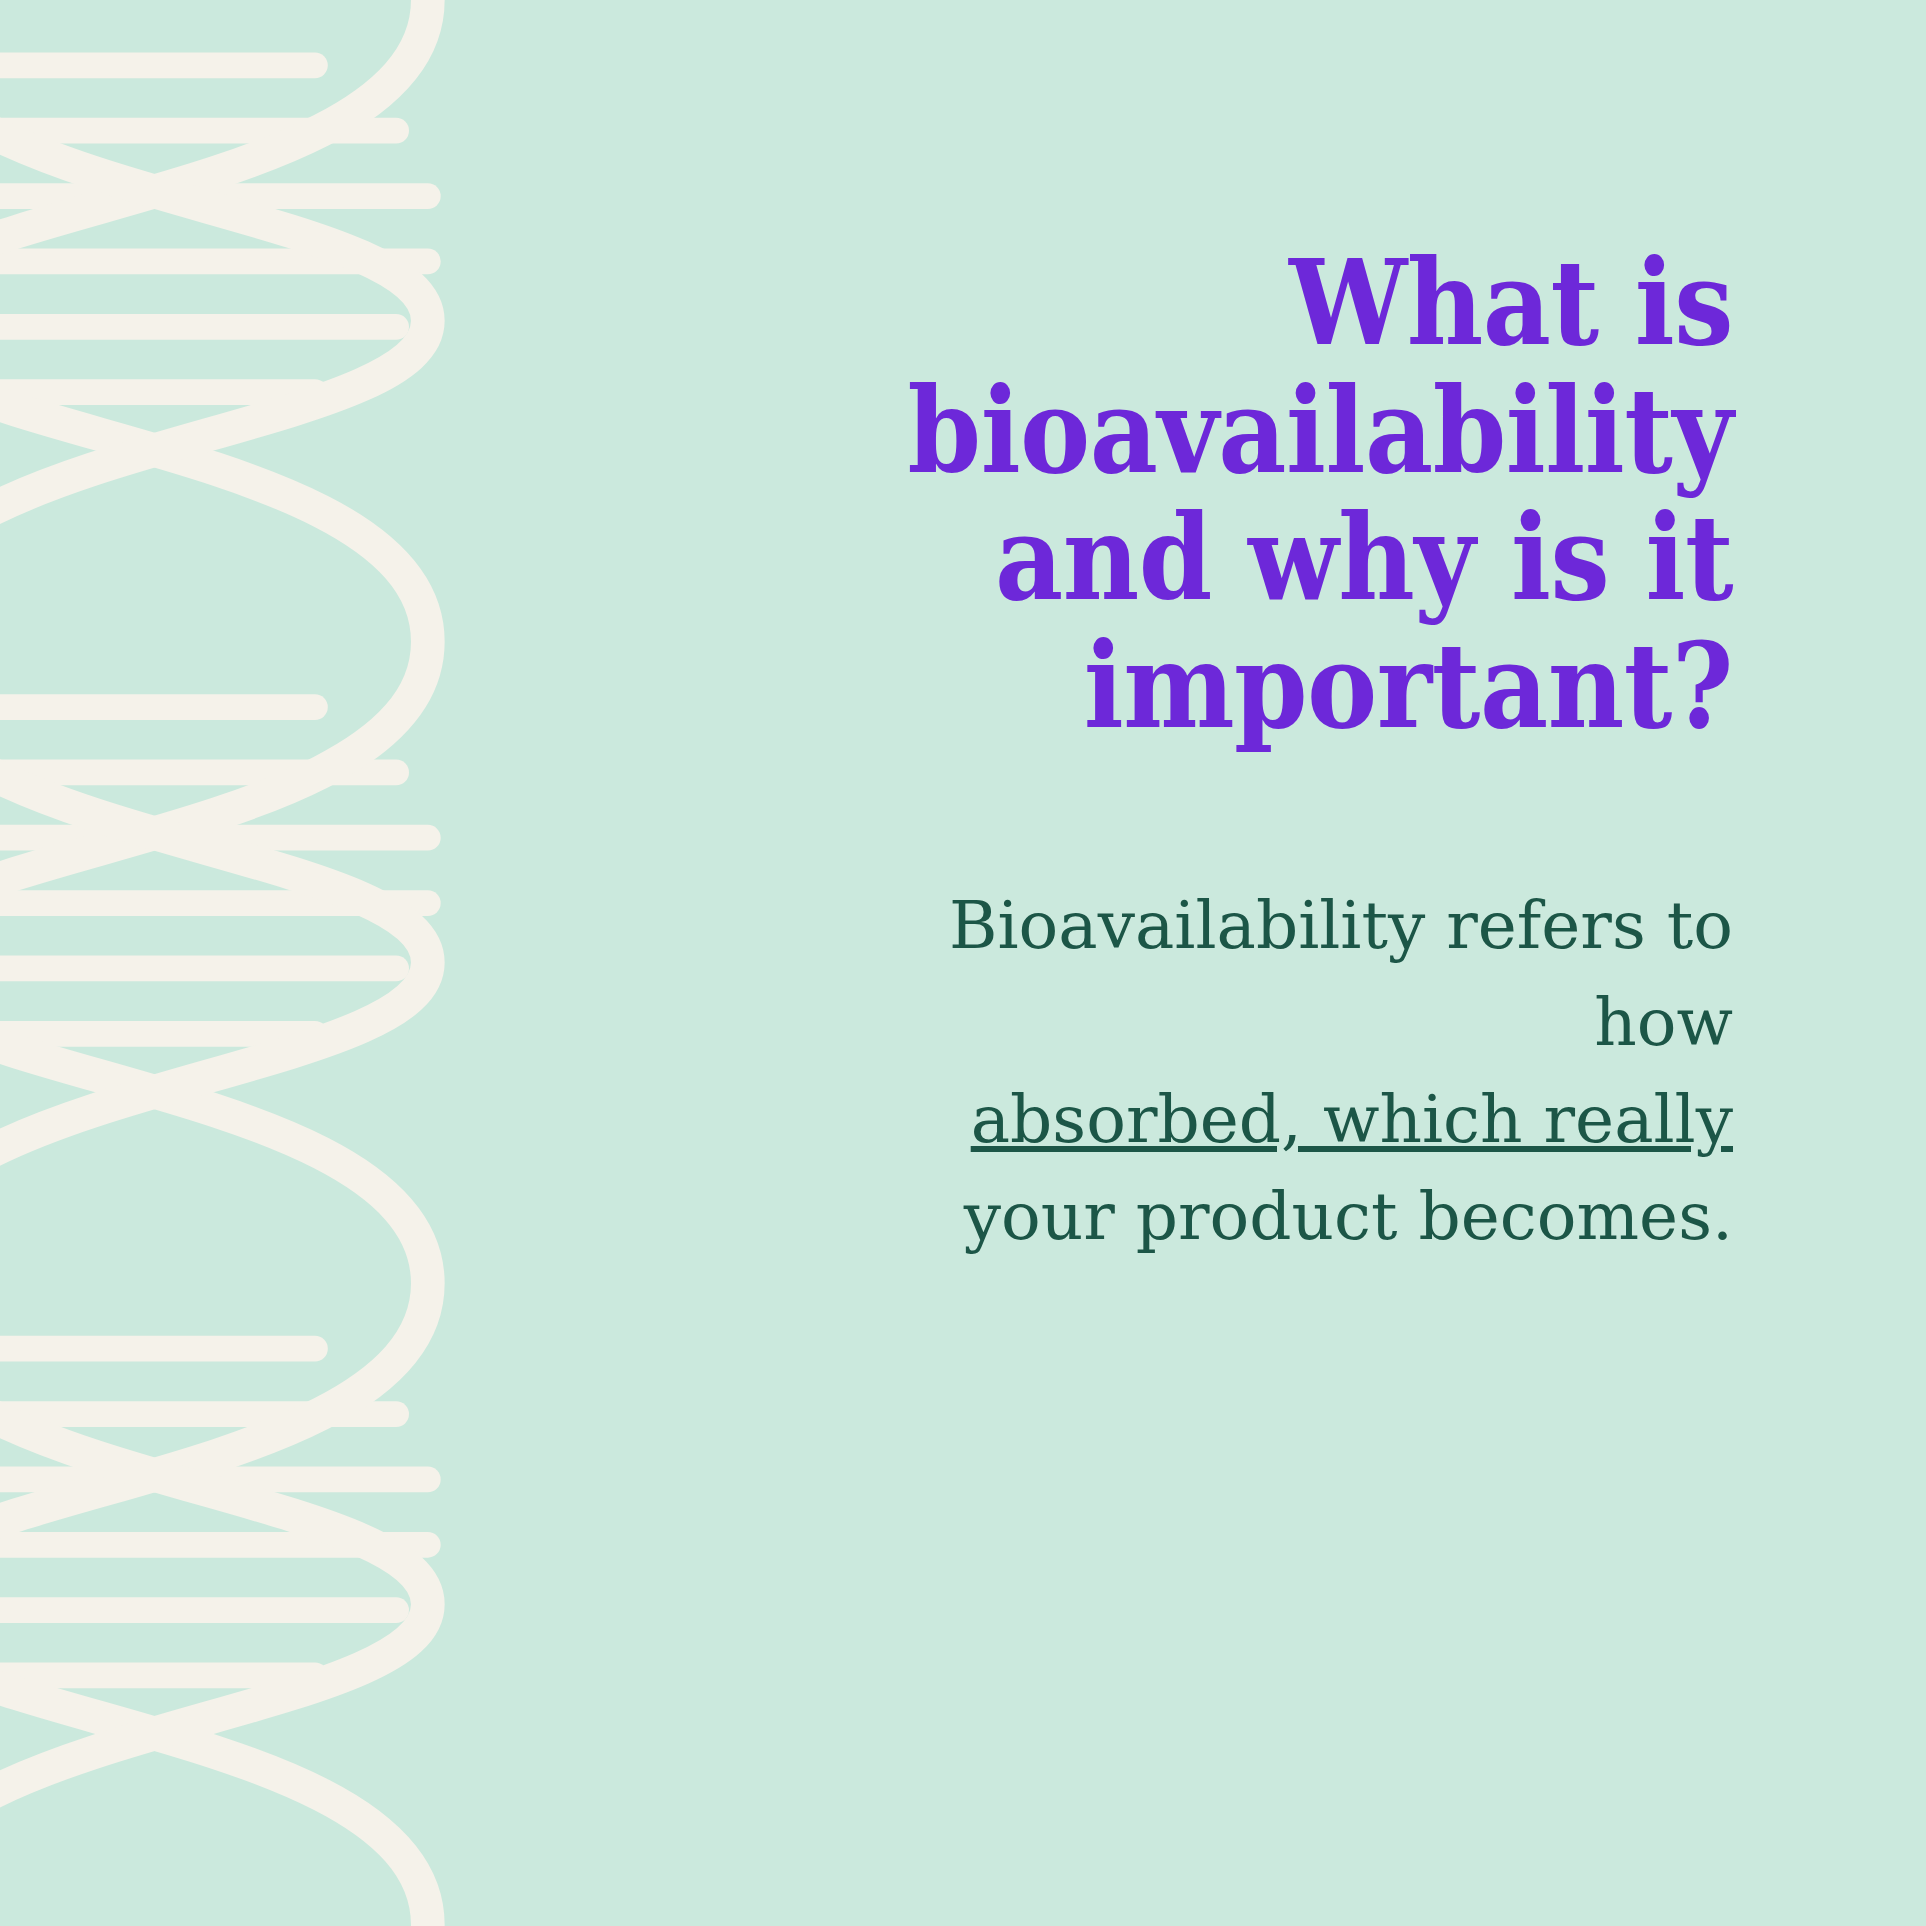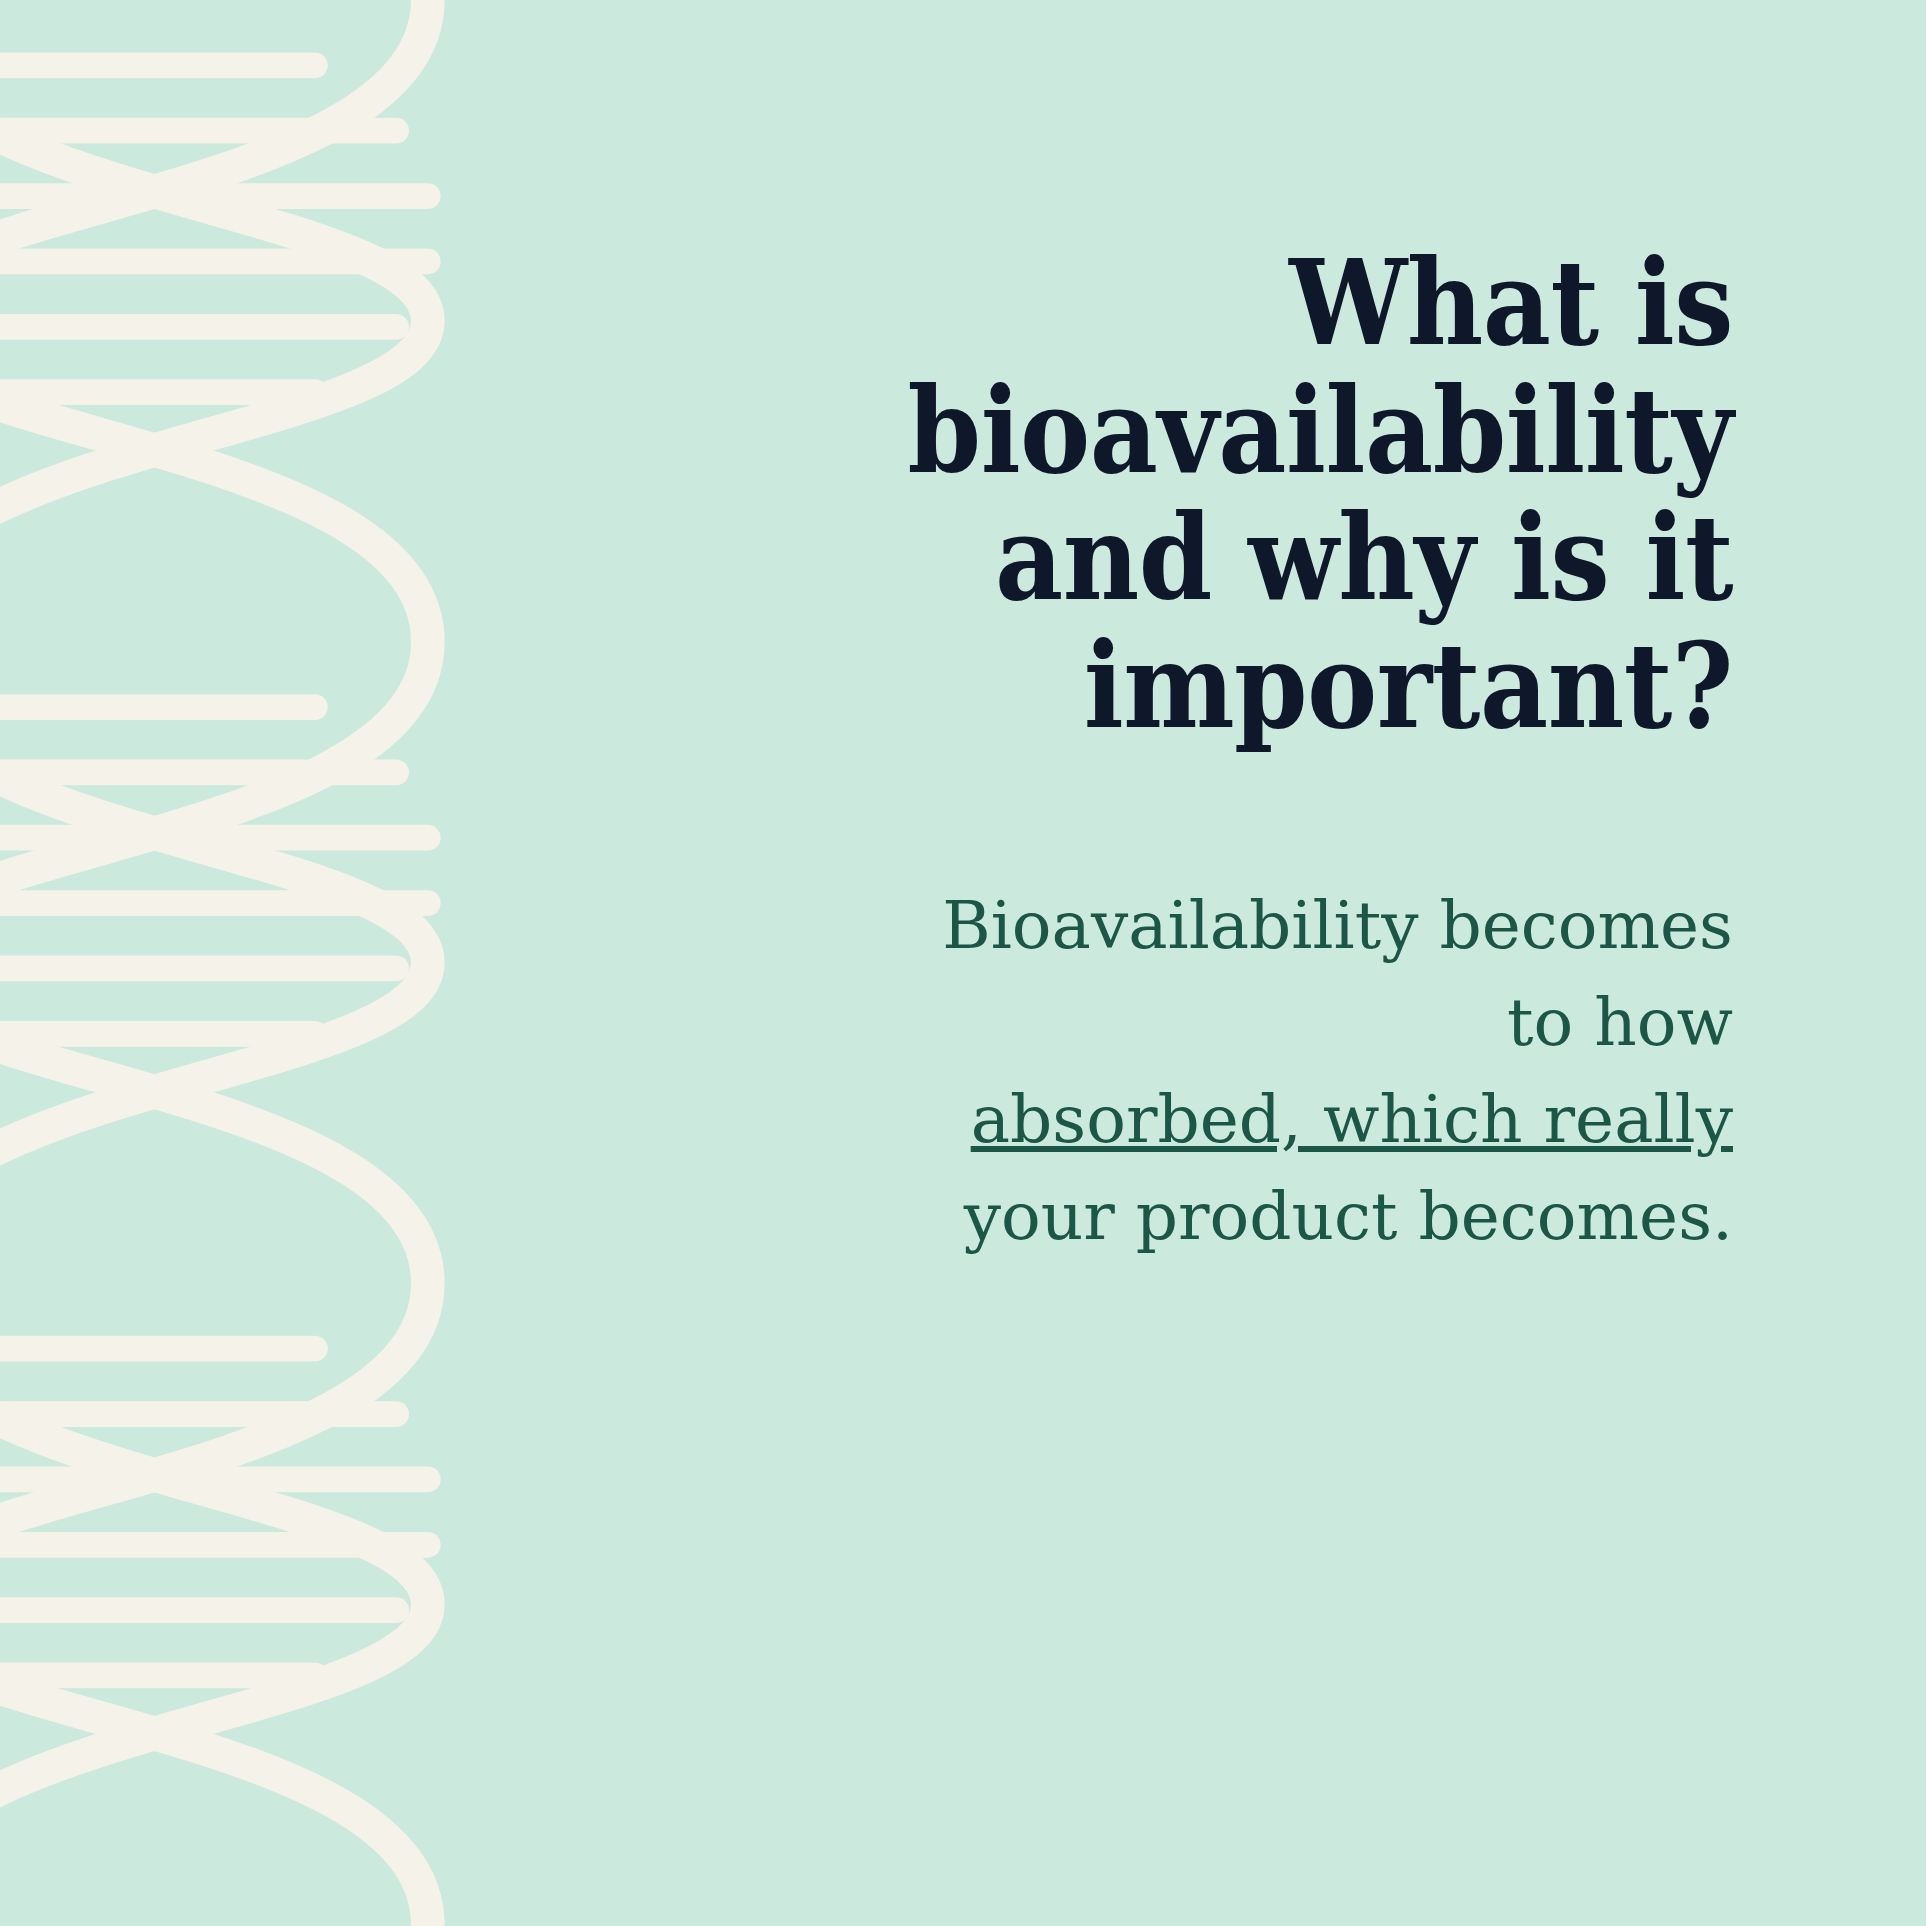--- a/index.html
+++ b/index.html
@@ -119,28 +119,28 @@
           C -120 852, 432 852, 432 972
           C 432 1092, -120 1092, -120 1296
           C -120 1500, 432 1500, 432 1620
           C 432 1740, -120 1740, -120 1944
           C -120 2148, 432 2148, 432 2268" fill="none" stroke="#F5F2EA" stroke-width="34" stroke-linecap="round"></path>
     </g>
   </svg>
 
   <div id="content">
 
-    <h1 id="headline" style="color: #0f172a;">
+    <h1 id="headline" style="color: #6d28d9;">
         <span style="display: block;">What is</span>
         <span style="display: block;">bioavailability</span>
         <span style="display: block;">and why is it</span>
         <span style="display: block;">important?</span>
       </h1>
 
     <p id="body-copy" style="color: rgb(28, 86, 71);">
-        <span style="display: block;">Bioavailability becomes to how</span>
+        <span style="display: block;">Bioavailability refers to how</span>
         <span style="display: block; text-decoration: underline;">absorbed, which really</span>
         <span style="display: block;">your product becomes.</span>
       </p>
 
   </div>
 </div>
 
 
 </body></html>

